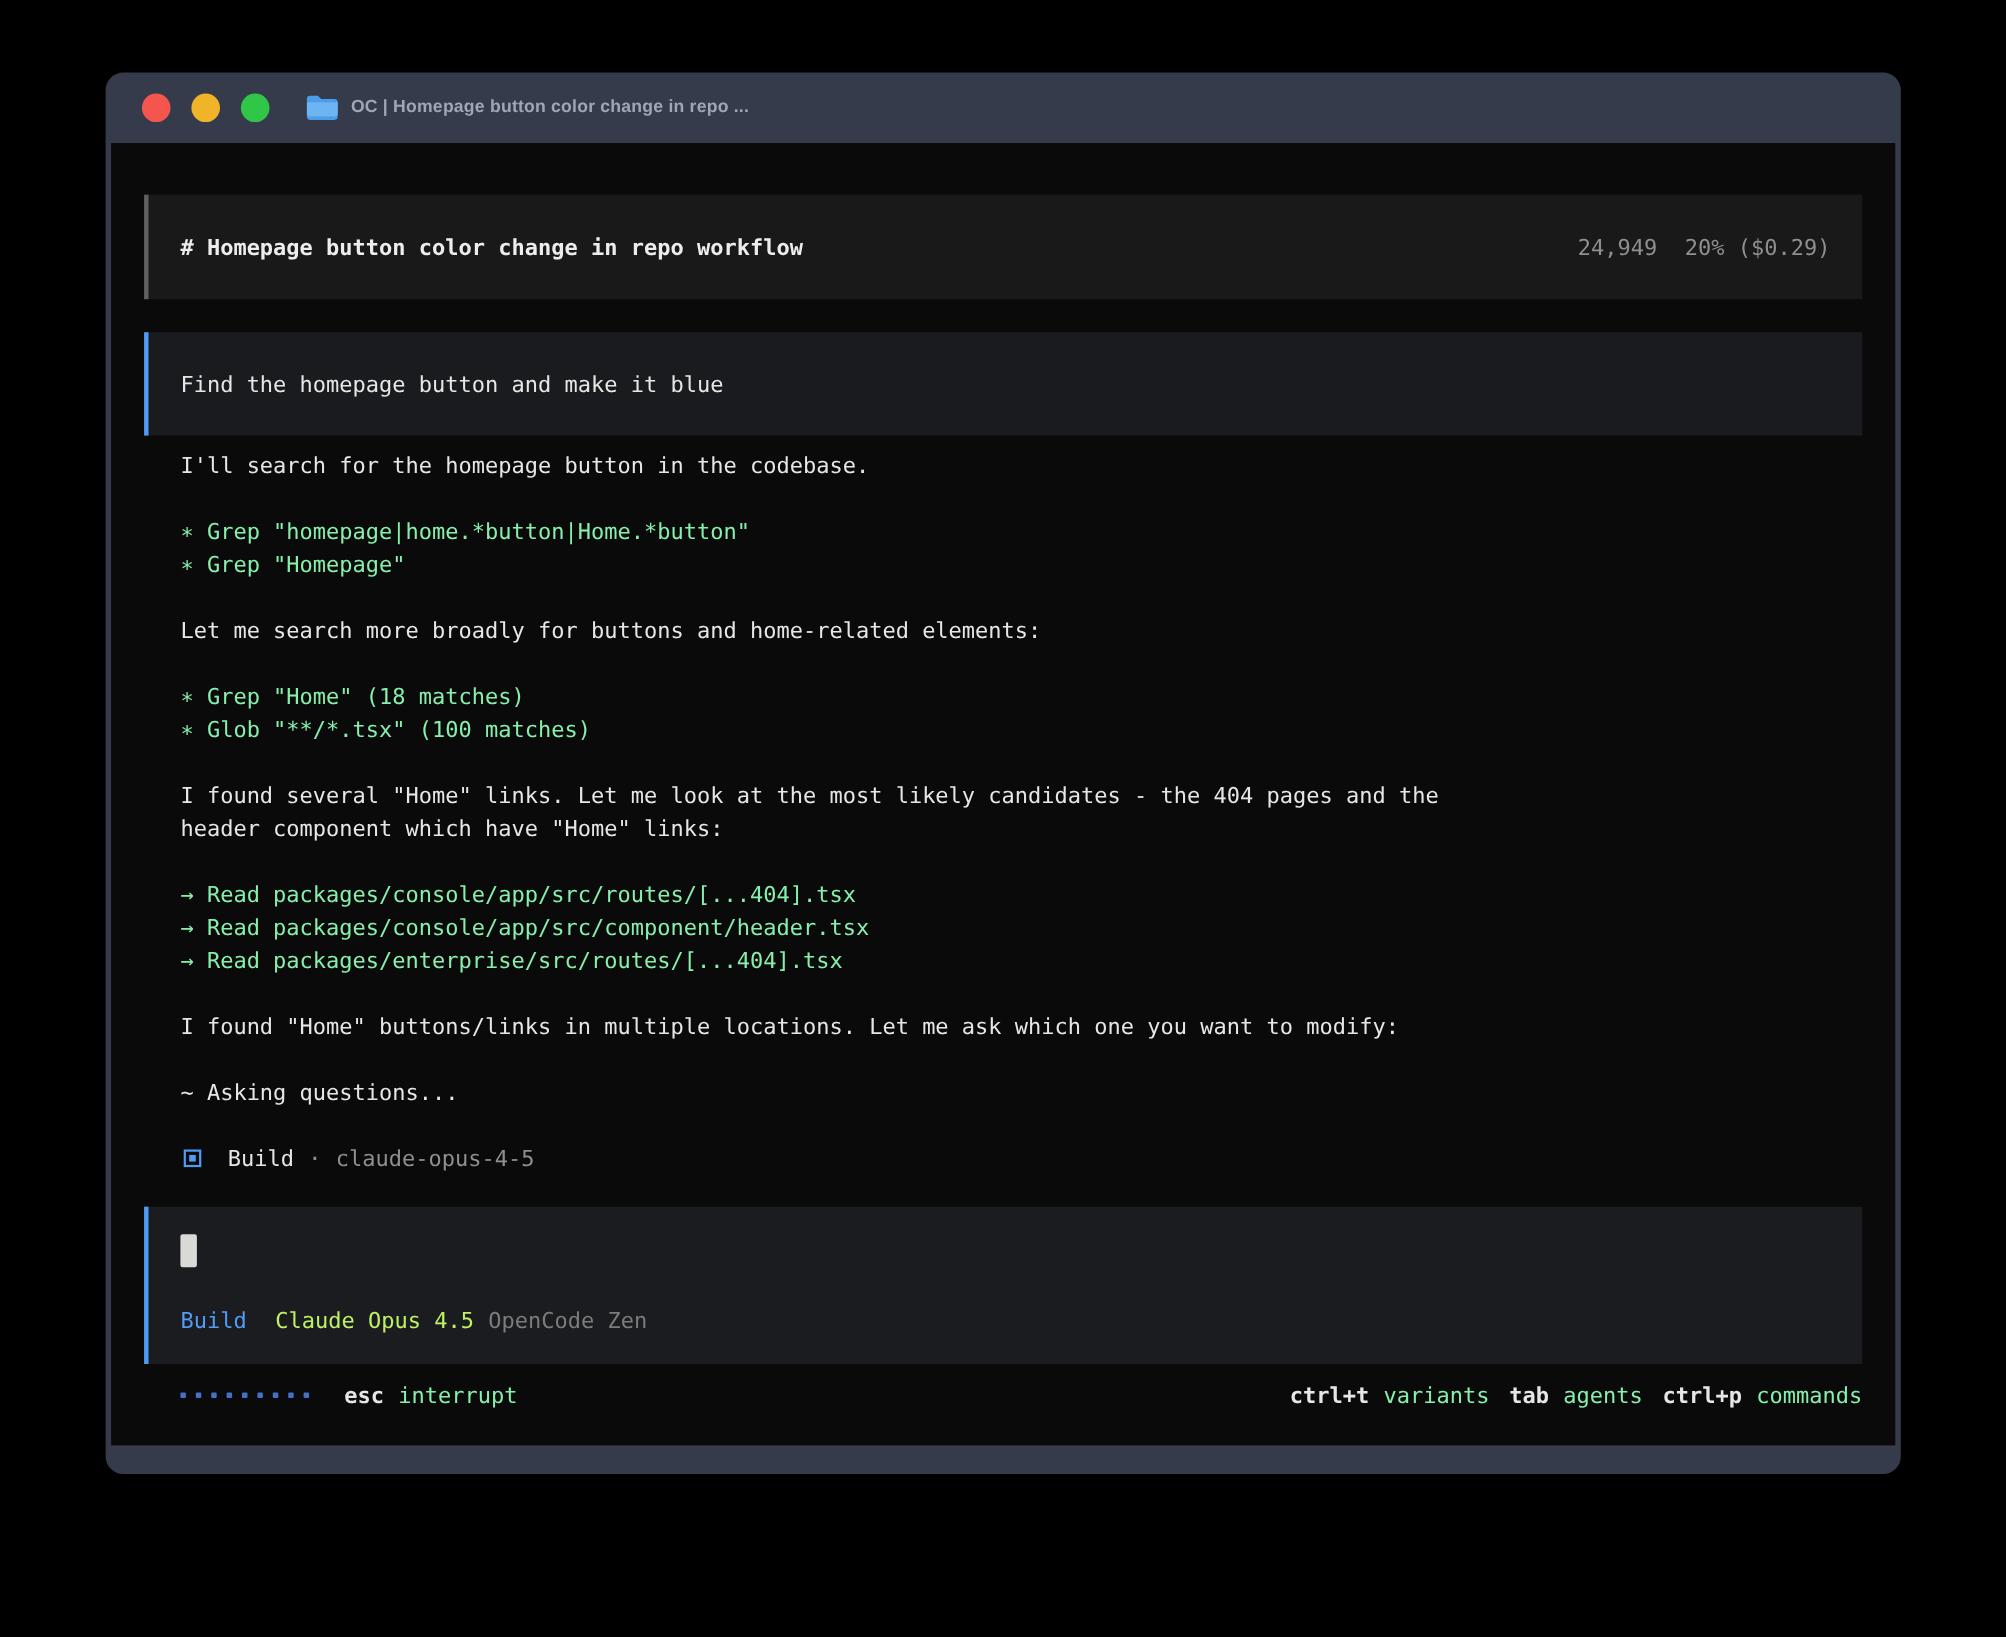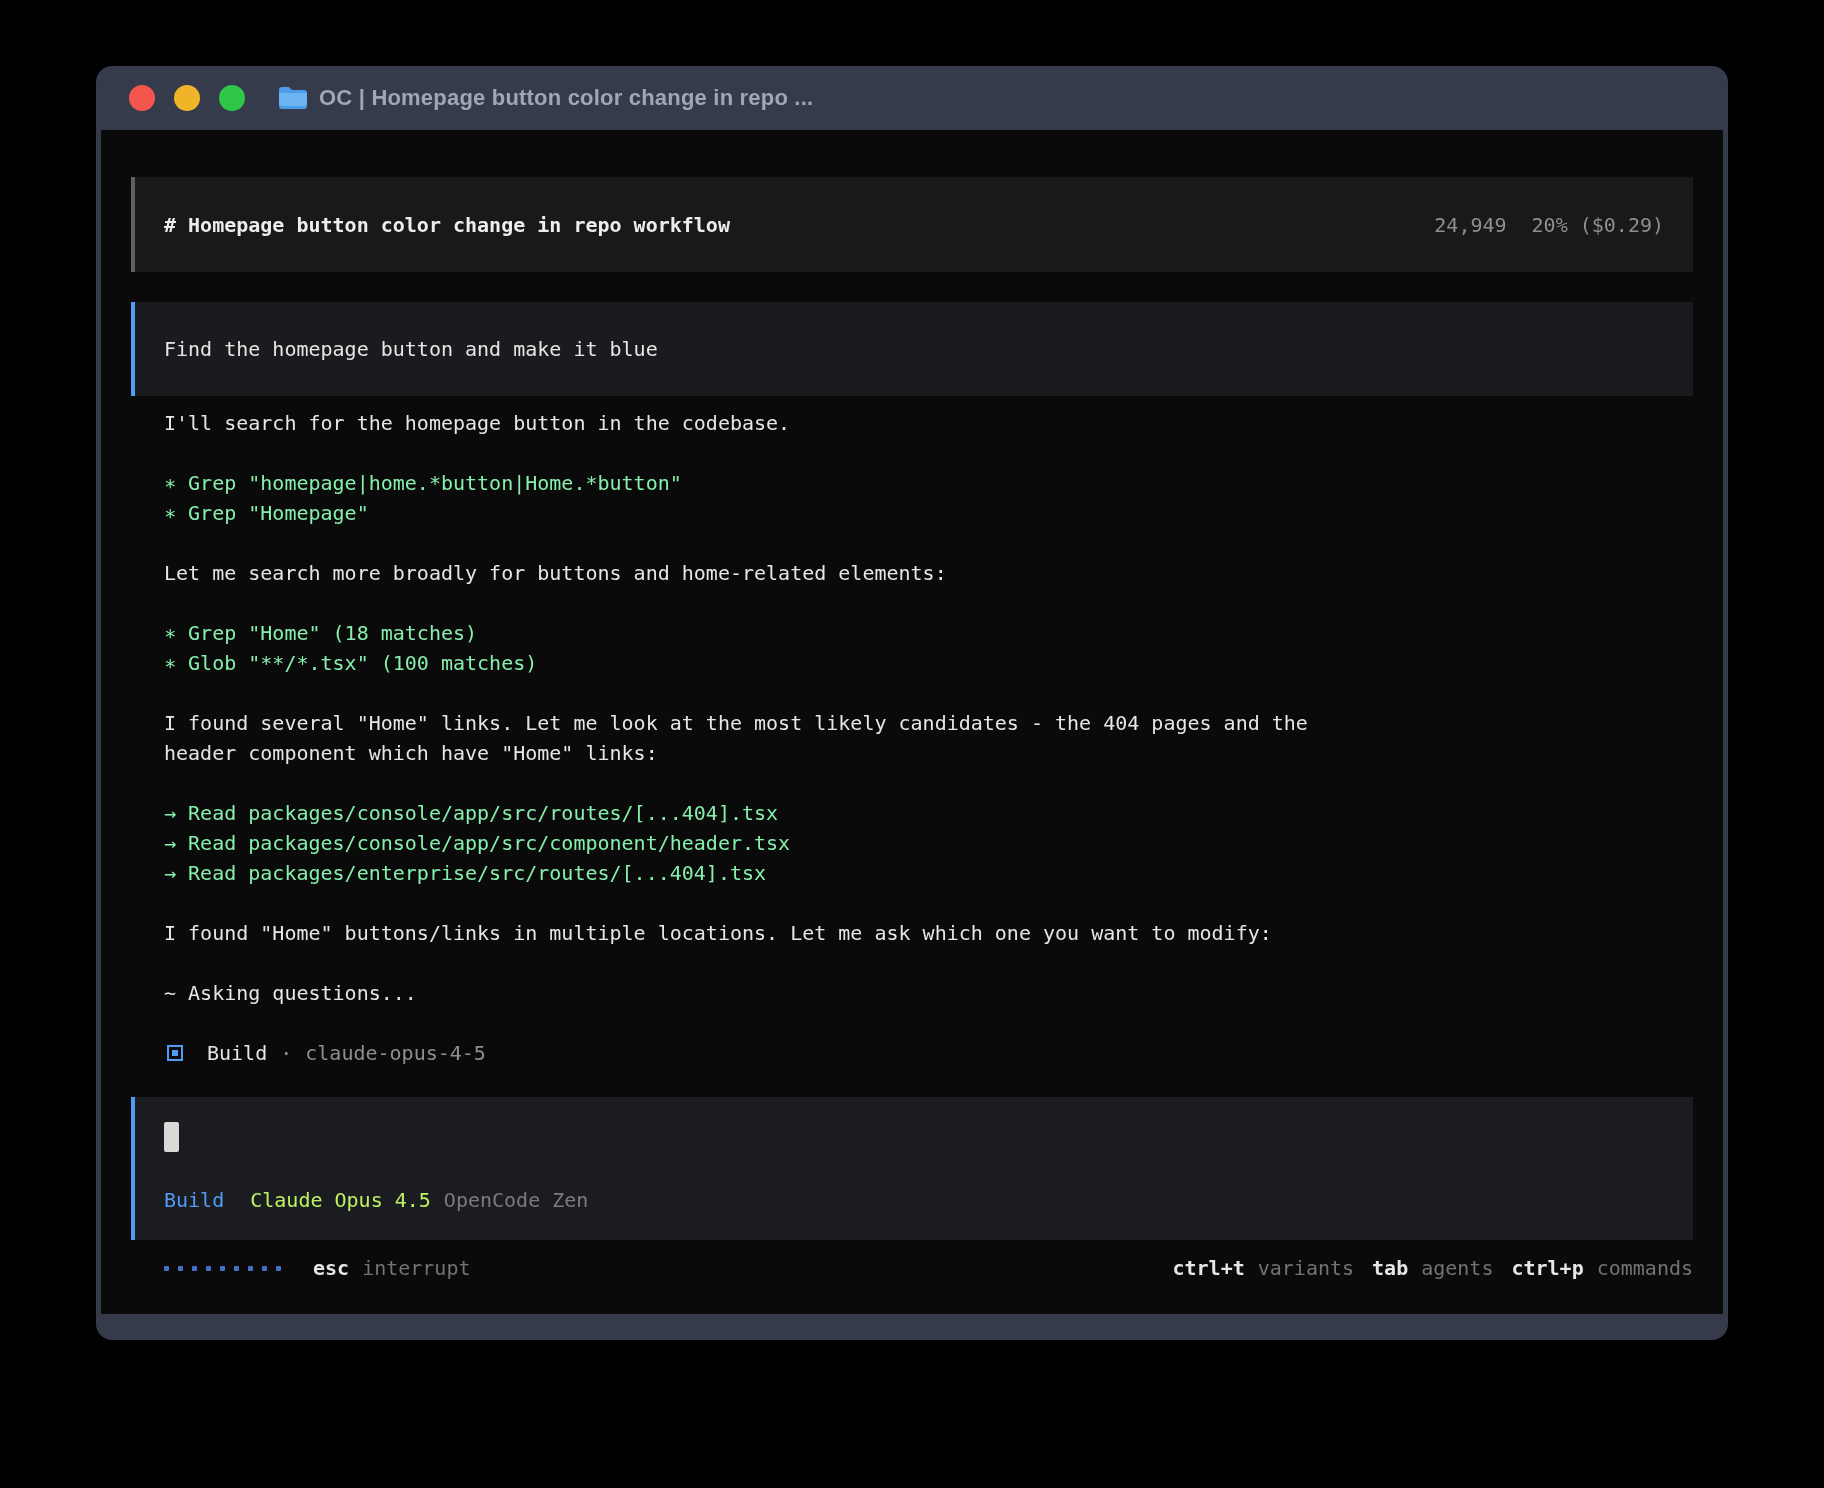--- a/index.html
+++ b/index.html
@@ -31,21 +31,21 @@
   .traffic-lights { display: flex; gap: 19px; align-items: center; }
   .light { width: 26px; height: 26px; border-radius: 50%; border: none; padding: 0; cursor: default; }
   .light.red    { background: #f4554d; }
   .light.yellow { background: #f0b429; }
   .light.green  { background: #30c748; }
   .folder-icon { margin-left: 33px; width: 30px; height: 24px; display: inline-block; }
   .titlebar-title {
     margin-left: 11px;
     font-family: "Liberation Sans", sans-serif;
     font-weight: bold;
-    font-size: 22px;
+    font-size: 16px;
     color: #a0a6b8;
     letter-spacing: 0.2px;
     white-space: nowrap;
   }
 
   
   .terminal {
     background: #0a0a0a;
     height: 1184px;
     padding: 0 30px;
@@ -130,21 +130,21 @@
     height: 30px;
     display: flex;
     align-items: center;
     justify-content: space-between;
     padding-left: 33px;
   }
   .status-left { display: flex; align-items: center; }
   .spinner { display: flex; gap: 9px; align-items: center; margin-right: 32px; }
   .spinner .dot { width: 5px; height: 5px; background: #4570c8; border-radius: 1px; }
   .kbd-key { color: #e6e6e4; font-weight: bold; white-space: pre; }
-  .kbd-label { color: #737373; margin-left: 13px; white-space: pre; }
+  .kbd-label { color: #86efac; margin-left: 13px; white-space: pre; }
   .status-right { display: flex; align-items: center; gap: 18px; }
   .hint { display: flex; align-items: center; }
 </style>
 </head>
 <body>
 
 <div class="window">
 
   <div class="titlebar">
     <div class="traffic-lights">

